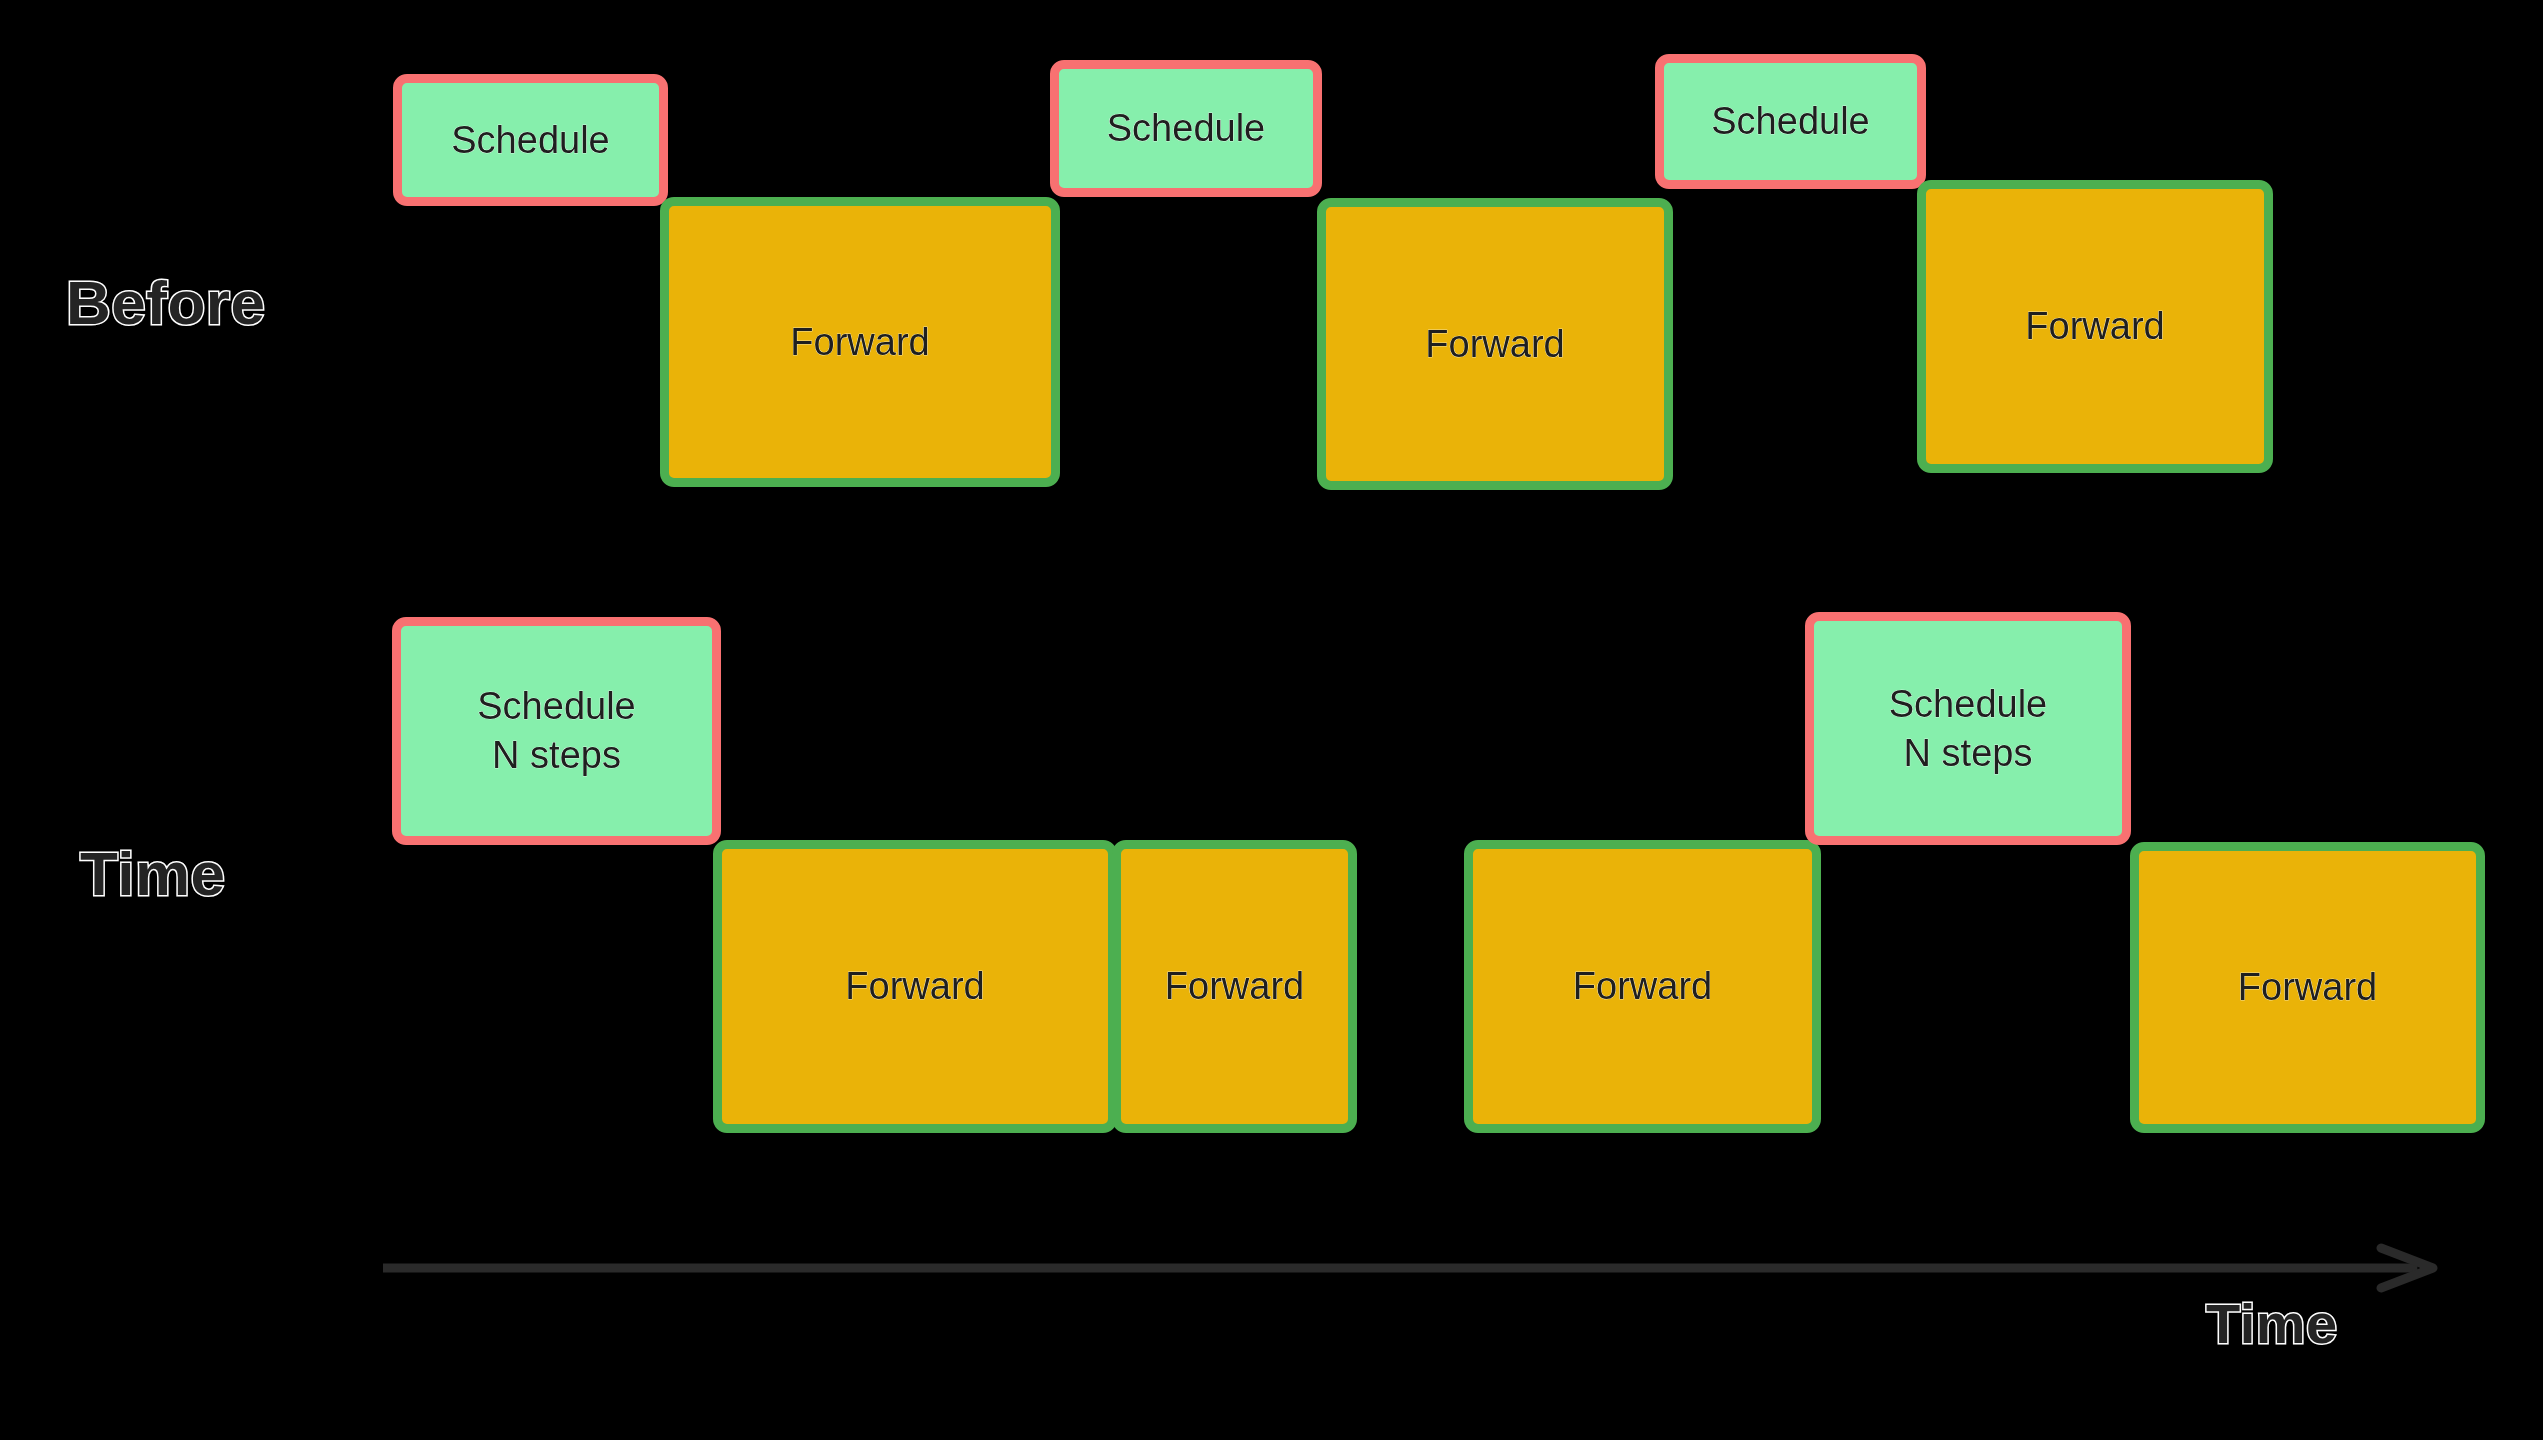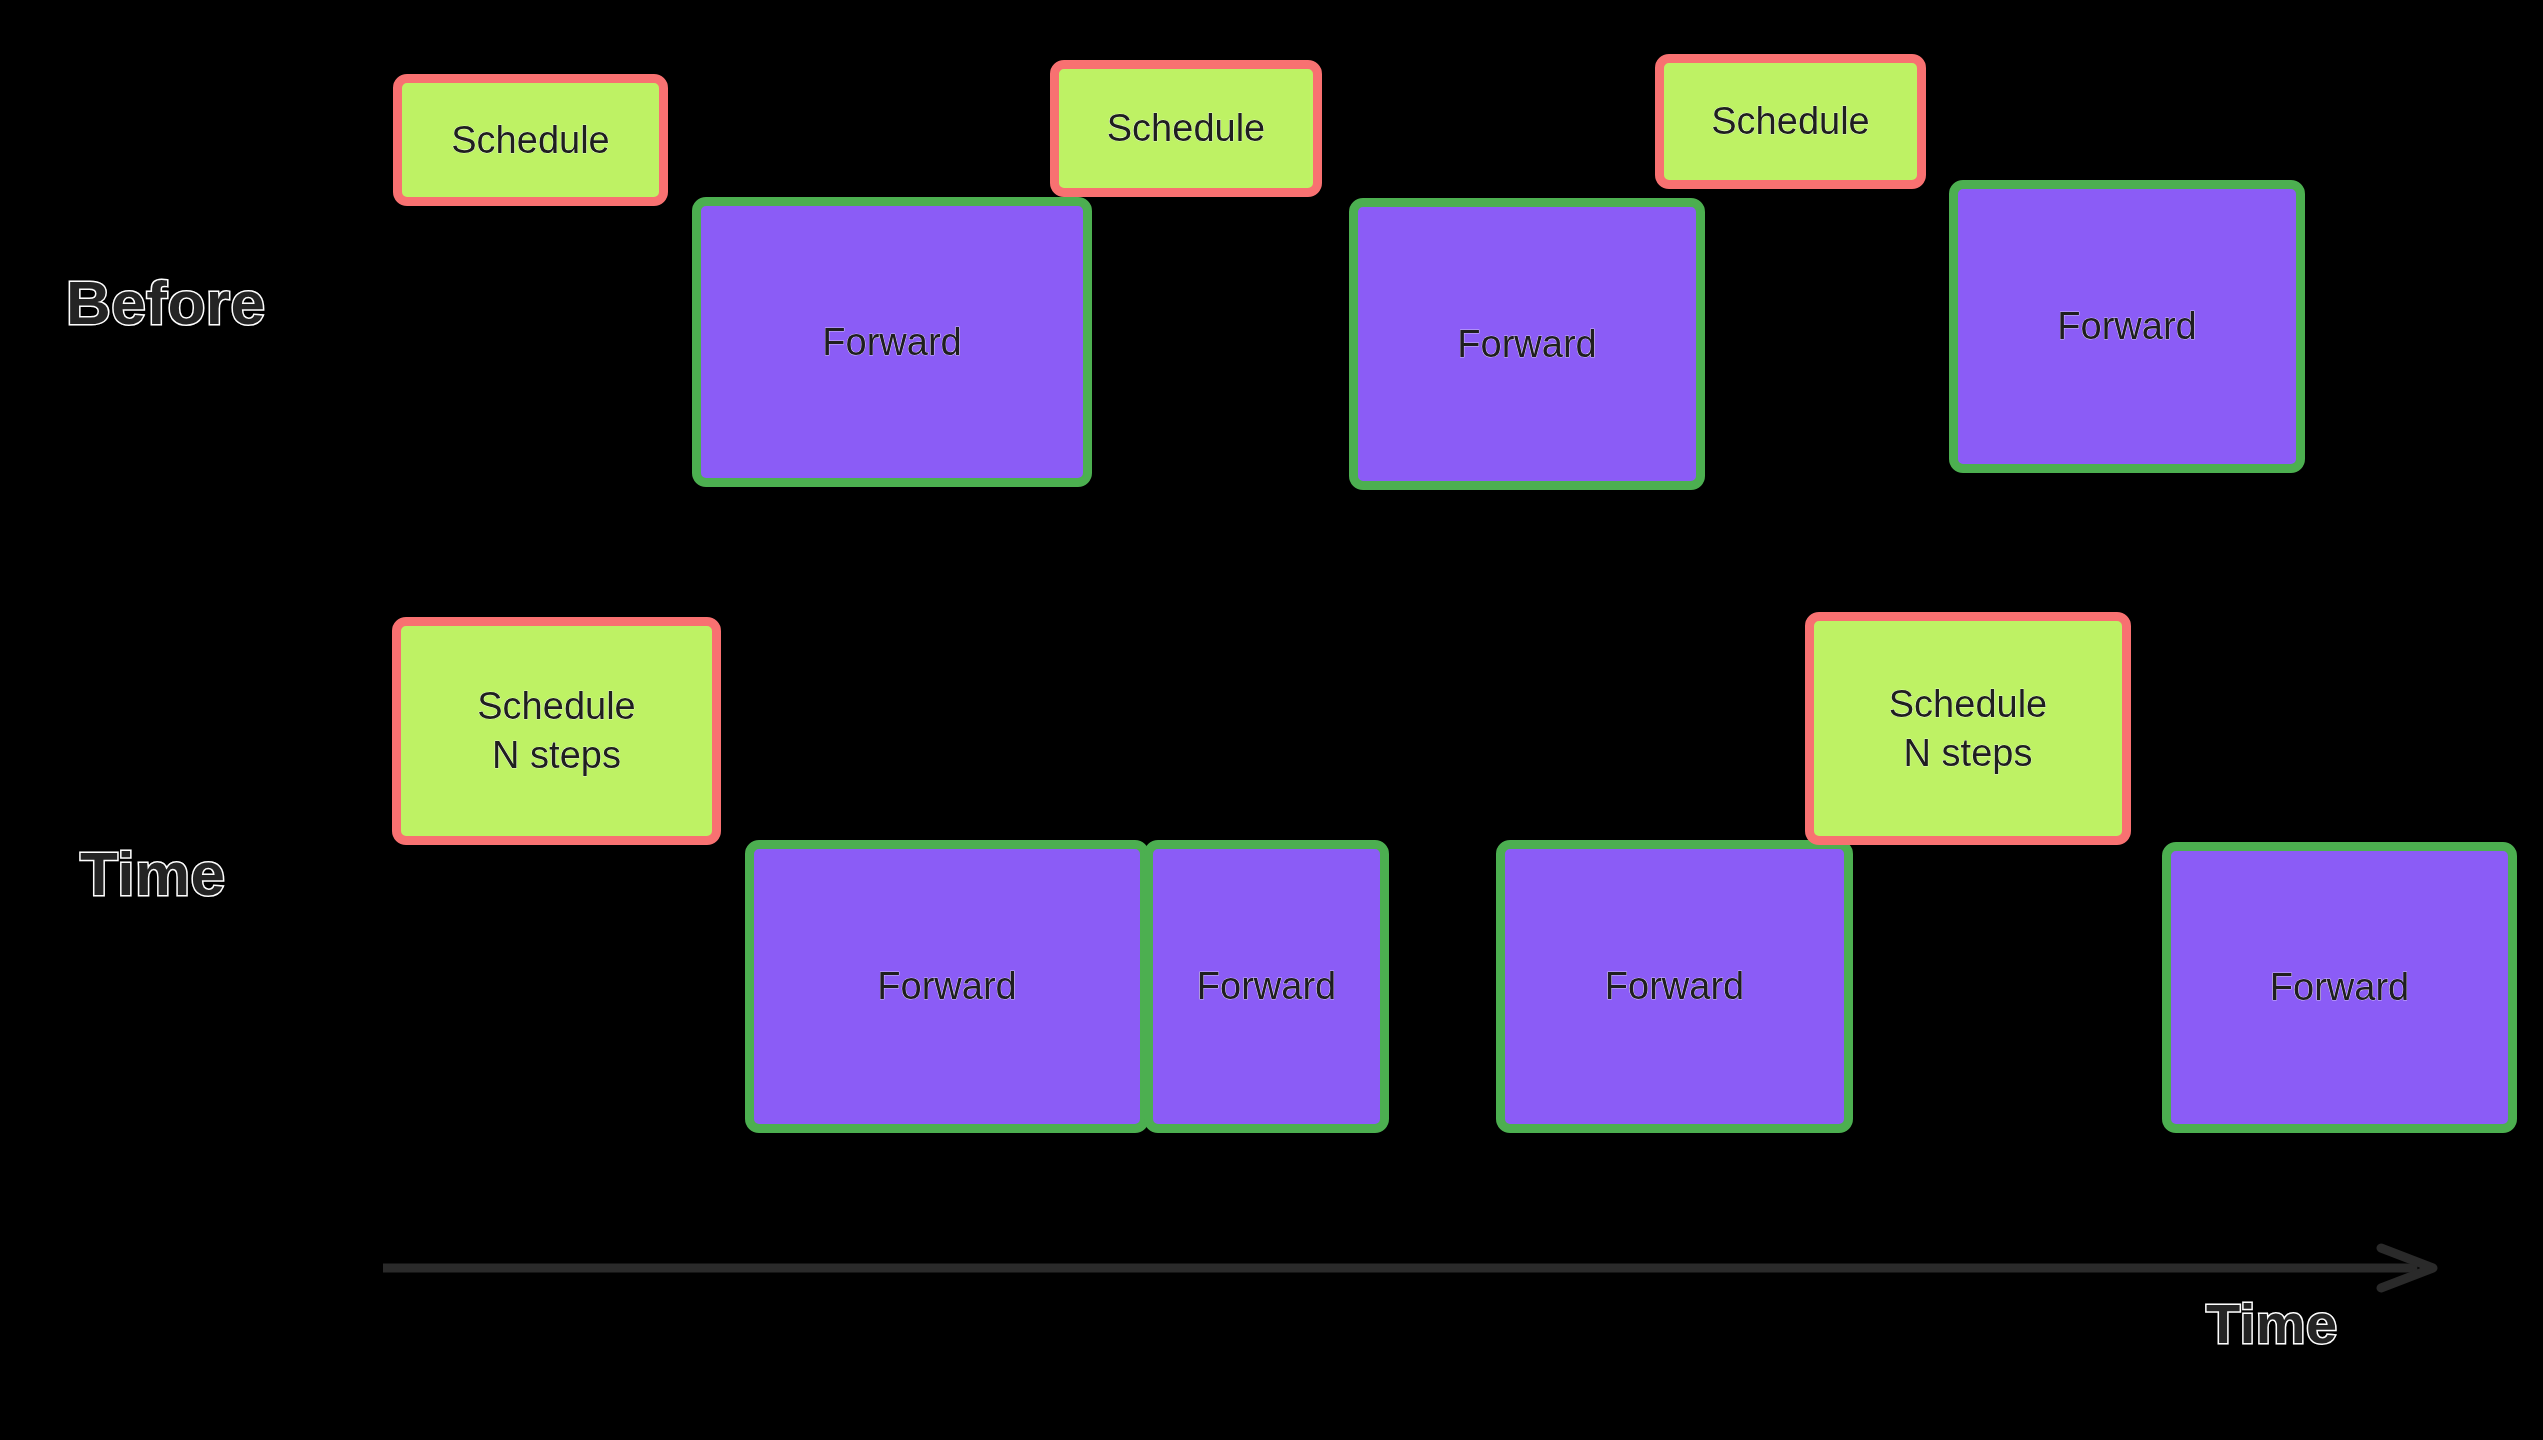--- a/index.html
+++ b/index.html
@@ -43,29 +43,28 @@
     border-style: solid;
     font-size: 38px;
     font-weight: 400;
     line-height: 1.28;
     color: #1f1f1f;
     -webkit-text-stroke: 0.6px #ffffff;
     paint-order: stroke fill;
   }
 
   .block.schedule {
-    background: #bef264;
+    background: #86efac;
     border-color: #f87171;
     border-width: 9px;
   }
   .block.forward {
-    background: #8b5cf6;
+    background: #eab308;
     border-color: #4caf50;
     border-width: 9px;
-    margin-left: 32px;
   }
 
   
   #timeline-axis {
     position: absolute;
     left: 383px;
     top: 1243px;
     width: 2065px;
     height: 50px;
   }

